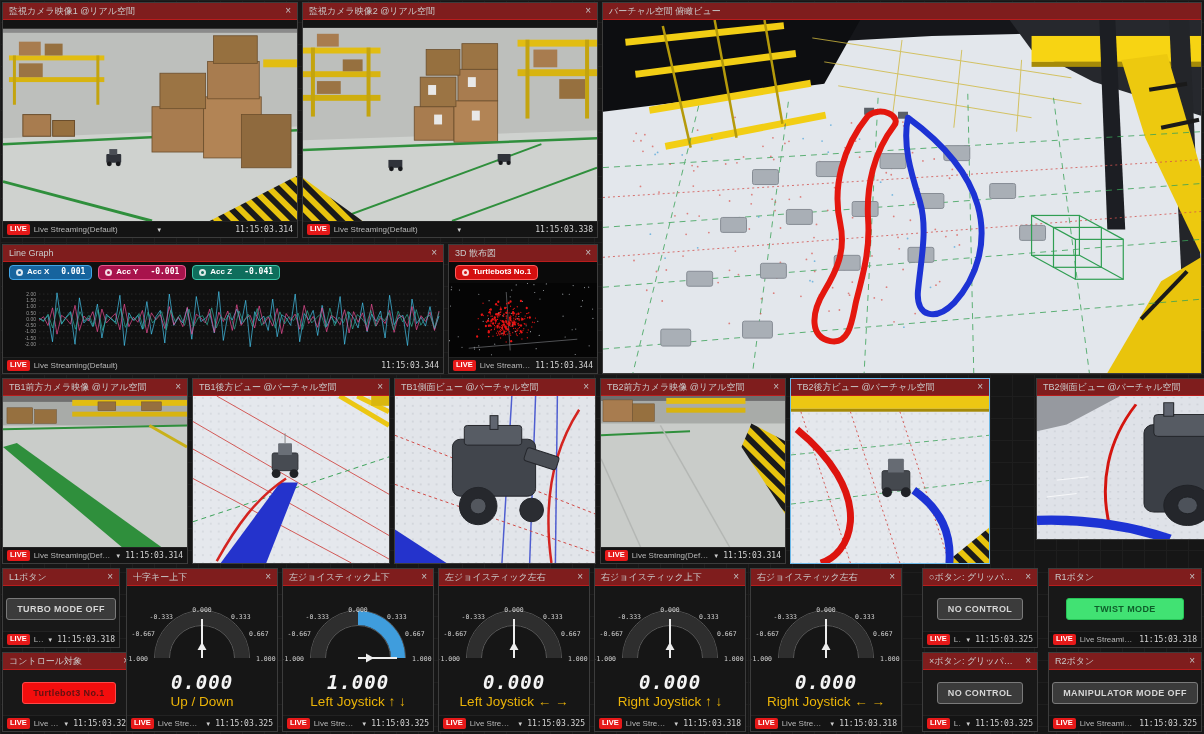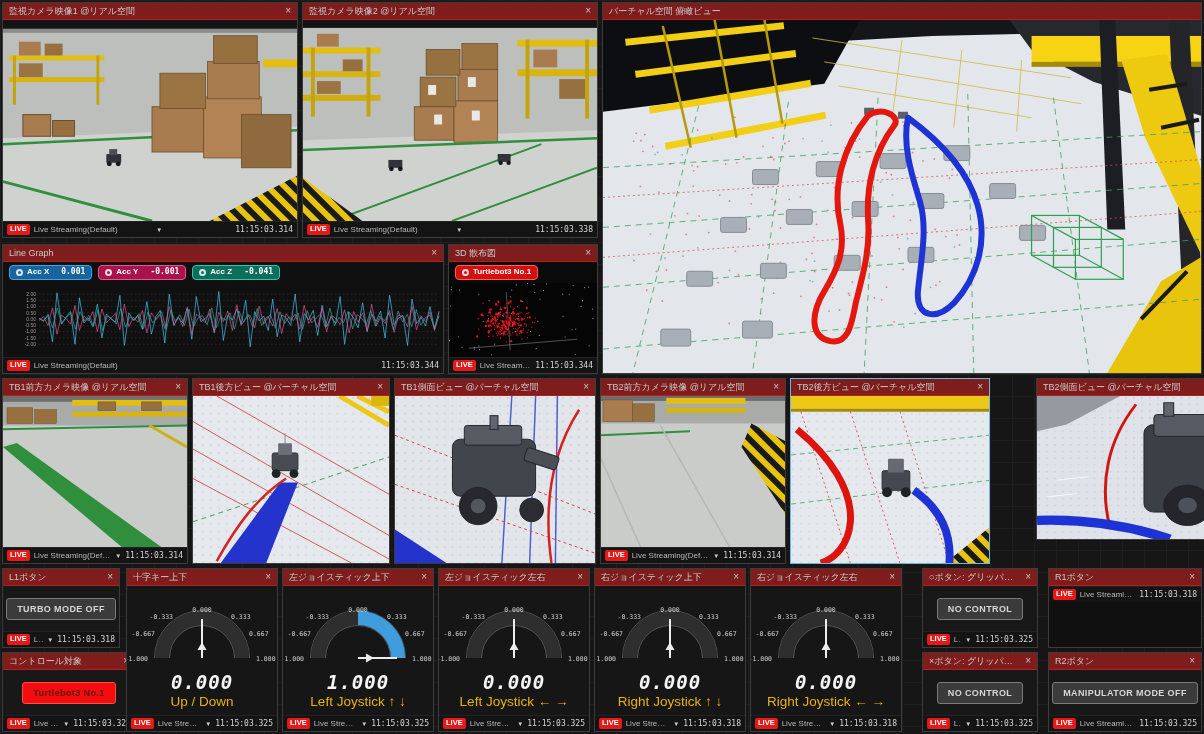--- a/index.html
+++ b/index.html
@@ -1233,20 +1233,23 @@
     <span class="caret">▼</span>
     <span class="time">11:15:03.325</span>
   </div>
 </div>
 
 <div class="panel" style="left:1048px;top:568px;width:154px;height:80px">
   <div class="titlebar">
     <span class="ptitle">R1ボタン</span>
     <span class="close">×</span>
   </div>
+  <div class="btncontent">
+    <div class="btn green" style="min-width:96px">TWIST MODE</div>
+  </div>
   <div class="statusbar">
     <span class="live">LIVE</span>
     <span class="stream">Live Streaming(Default)</span>
     <span class="time">11:15:03.318</span>
   </div>
 </div>
 
 <div class="panel" style="left:1048px;top:652px;width:154px;height:80px">
   <div class="titlebar">
     <span class="ptitle">R2ボタン</span>

